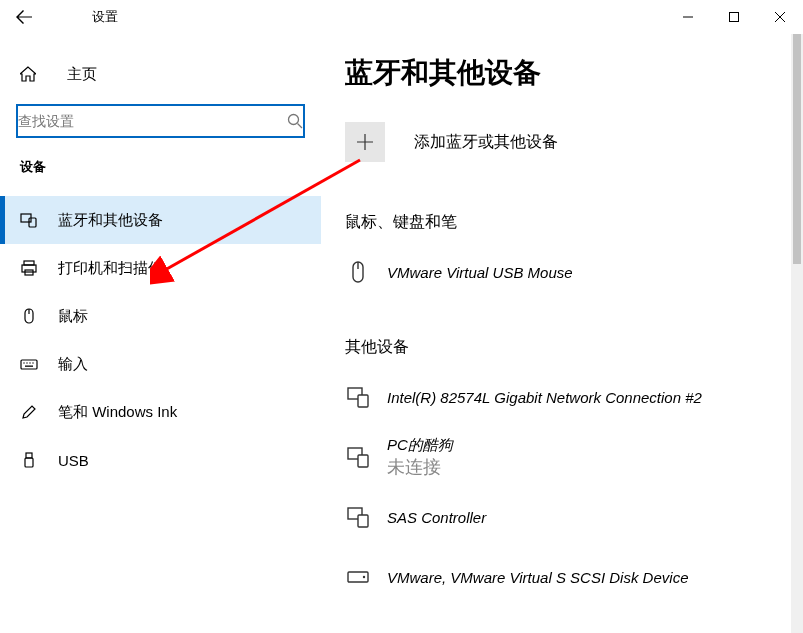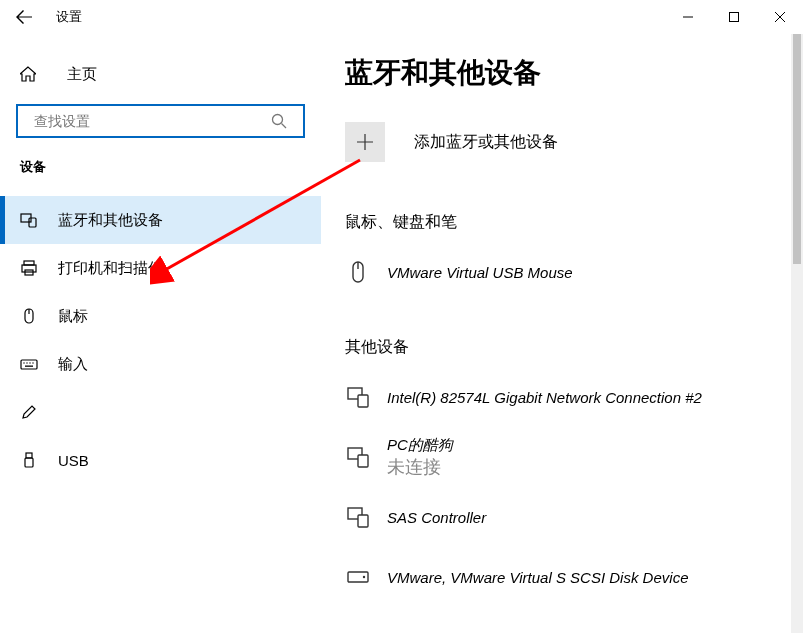--- a/index.html
+++ b/index.html
@@ -1,30 +1,30 @@
 <!DOCTYPE html>
 <html><head>
 <meta charset="utf-8">
 <style>
   * { box-sizing: border-box; margin: 0; padding: 0; }
   html, body { width: 803px; height: 633px; font-family: "Microsoft YaHei", "Segoe UI", sans-serif; background: #fff; color: #000; overflow: hidden; }
-  .titlebar { height: 34px; display: flex; align-items: center; position: relative; }
+  .titlebar { height: 34px; display: flex; align-items: center; position: relative; gap: 36px; }
   .back-btn { width: 48px; height: 34px; display: flex; align-items: center; justify-content: center; }
   .back-btn svg { width: 16px; height: 16px; }
   .title { font-size: 13px; margin-left: 8px; }
   .win-controls { position: absolute; right: 0; top: 0; display: flex; }
   .win-btn { width: 46px; height: 34px; display: flex; align-items: center; justify-content: center; }
   .win-btn svg { width: 10px; height: 10px; }
   .body { display: flex; height: 599px; }
   .sidebar { width: 321px; height: 100%; padding-top: 20px; }
   .home-row { display: flex; align-items: center; height: 40px; padding-left: 20px; gap: 31px; margin-bottom: 10px; }
   .home-row svg { width: 16px; height: 16px; }
   .home-row span { font-size: 15px; }
   .search-wrap { margin: 0 16px 20px 16px; }
-  .search { width: 100%; height: 34px; border: 2px solid #0067c0; background: #fff; display: flex; align-items: center; padding: 0 16px; }
+  .search { width: 100%; height: 34px; border: 2px solid #0067c0; background: #fff; display: flex; align-items: center; padding: 0 0; }
   .search input { flex: 1; border: none; outline: none; font-size: 14px; color: #555; background: transparent; }
   .search input::placeholder { color: #777; }
   .search svg { width: 16px; height: 16px; }
   .category { font-size: 13px; font-weight: 600; padding: 0 20px; margin-bottom: 20px; }
   .nav-item { display: flex; align-items: center; height: 48px; padding-left: 20px; gap: 20px; position: relative; }
   .nav-item.active { background: #d9ecfa; }
   .nav-item.active::before { content: ""; position: absolute; left: 0; top: 0; bottom: 0; width: 5px; background: #0067c0; }
   .nav-item svg { width: 18px; height: 18px; flex-shrink: 0; }
   .nav-item span { font-size: 15px; }
   .content { flex: 1; padding: 20px 24px 0 24px; overflow: hidden; position: relative; }
@@ -120,20 +120,21 @@
           <circle cx="10" cy="8" r="0.7" fill="#000"></circle>
           <circle cx="13" cy="8" r="0.7" fill="#000"></circle>
           <rect x="5" y="10.5" width="8" height="1.3" fill="#000"></rect>
         </svg>
       <span>输入</span>
     </div>
     <div class="nav-item">
       <svg viewBox="0 0 18 18">
           <path d="M3 15l1-4 8-8 3 3-8 8-4 1z" fill="none" stroke="#000" stroke-width="1.2"></path>
         </svg>
+      <span>笔和 Windows Ink</span>
     </div>
     <div class="nav-item">
       <svg viewBox="0 0 18 18">
           <rect x="6" y="2" width="6" height="5" fill="none" stroke="#000" stroke-width="1.2"></rect>
           <rect x="5" y="7" width="8" height="9" rx="1" fill="none" stroke="#000" stroke-width="1.2"></rect>
         </svg>
       <span>USB</span>
     </div>
   </div>
 

